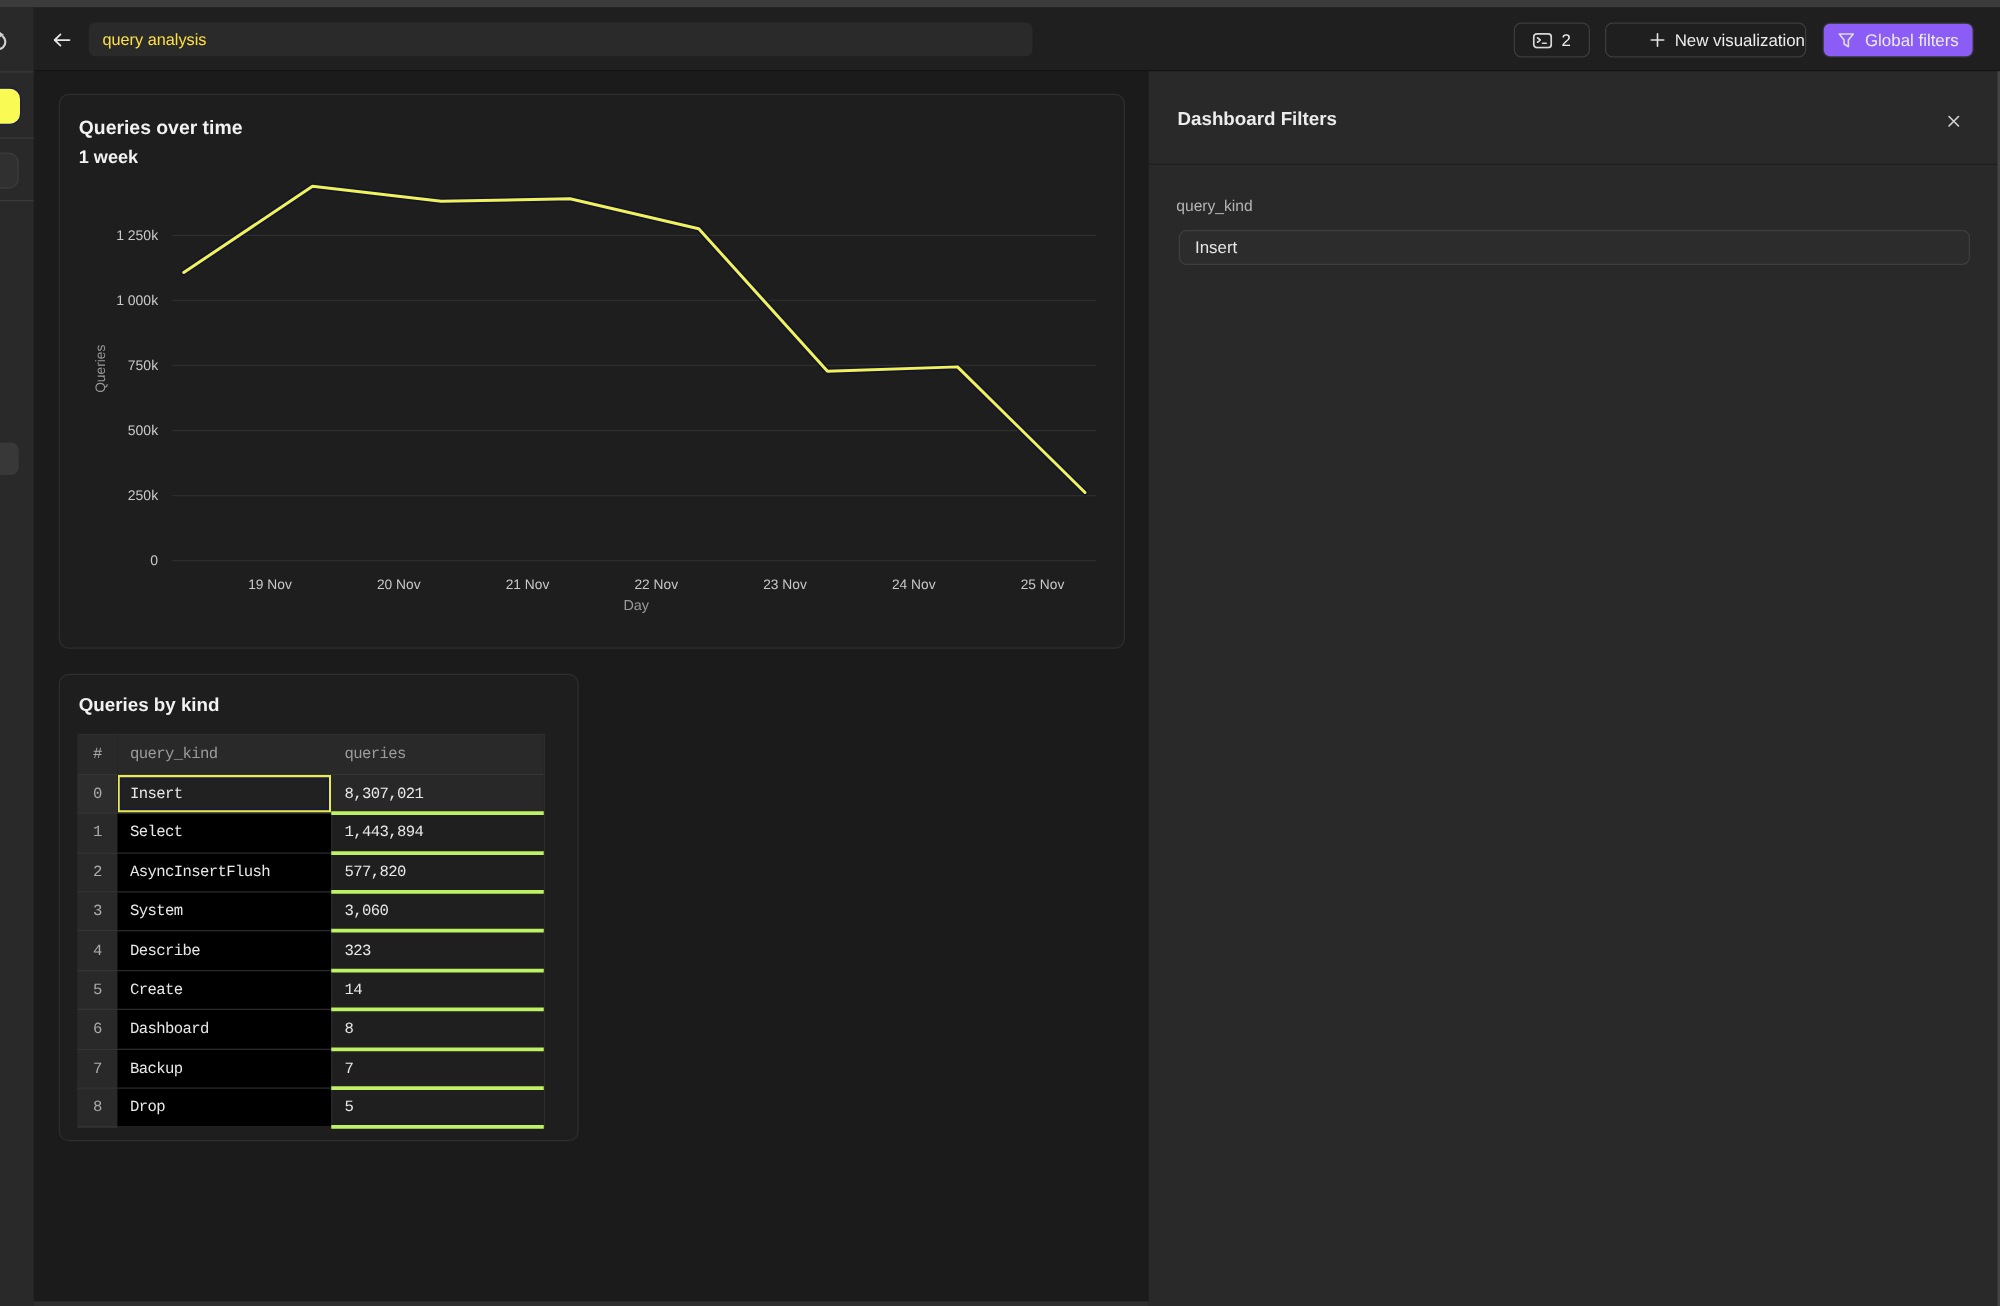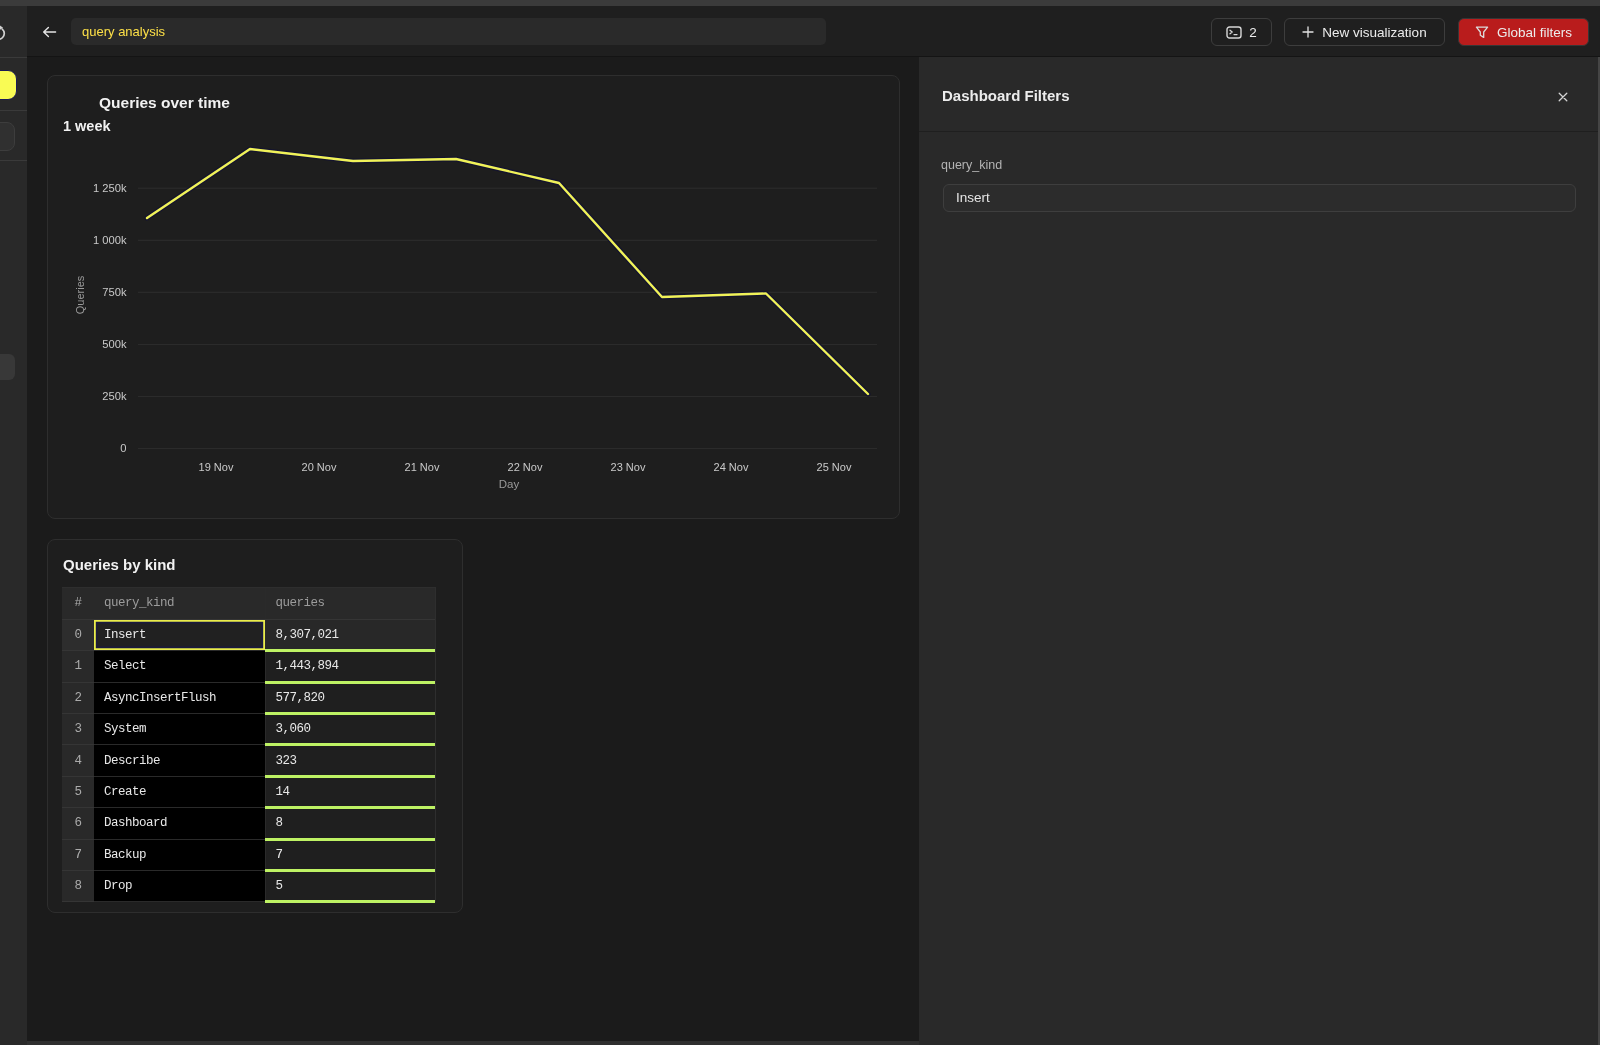--- a/index.html
+++ b/index.html
@@ -68,27 +68,27 @@
   </svg>
   <div class="tb-input">query analysis</div>
   <div class="btn" style="left:1184px;width:61px;">
     <svg width="16" height="13" viewBox="0 0 16 13" style="margin-right:7px">
       <rect x="1" y="1" width="14" height="11" rx="2.5" stroke="#d8d8d8" stroke-width="1.4" fill="none"></rect>
       <path d="M4 4.2 L6.2 6 L4 7.8" stroke="#d8d8d8" stroke-width="1.3" fill="none" stroke-linecap="round" stroke-linejoin="round"></path>
       <path d="M8 8.6 H11" stroke="#d8d8d8" stroke-width="1.3" stroke-linecap="round"></path>
     </svg>
     <span>2</span>
   </div>
-  <div class="btn" style="left:1257px;width:161px;">
+  <div class="btn" style="left:1257px;width:161px;justify-content:flex-end;">
     <svg width="12" height="12" viewBox="0 0 12 12" style="margin-right:8px">
       <path d="M6 1 V11 M1 6 H11" stroke="#e3e3e3" stroke-width="1.3" stroke-linecap="round"></path>
     </svg>
     <span>New visualization</span>
   </div>
-  <div class="btn" style="left:1431px;width:131px;background:#b91c1c;border-color:#363636;">
+  <div class="btn" style="left:1431px;width:121px;background:#8b5cf6;border-color:#363636;">
     <svg width="14" height="13" viewBox="0 0 14 13" style="margin-right:8px">
       <path d="M1.4 1.2 H12.6 L8.7 6 V11.4 L5.3 9.2 V6 Z" stroke="#dcdcdc" stroke-width="1.3" fill="none" stroke-linejoin="round"></path>
     </svg>
     <span>Global filters</span>
   </div>
 </div>
 
 <div class="abs sidebar">
   <svg class="abs" style="left:-9px;top:17px" width="18" height="18" viewBox="0 0 18 18">
     <path d="M11.23 6.06 A5.8 5.8 0 1 1 3.9 5.9" stroke="#d2d2d2" stroke-width="1.7" fill="none" stroke-linecap="round"></path>
@@ -96,21 +96,21 @@
   </svg>
   <div class="sb-div" style="top:51px"></div>
   <div class="sb-item" style="top:64px;height:30px;width:28.5px;border-radius:9px;background:#f9fb54;border:1.5px solid #1b1b55;"></div>
   <div class="sb-div" style="top:103.5px"></div>
   <div class="sb-item" style="top:116px;height:29px;background:#303030;border:1px solid #3d3d3d;"></div>
   <div class="sb-div" style="top:154px"></div>
   <div class="sb-item" style="top:348px;height:26px;background:#383838;border-radius:6px;"></div>
 </div>
 
 <div class="abs card" style="left:47px;top:75px;width:853px;height:444px;">
-  <div class="card-title" style="top:18px;font-size:15.5px;margin-left:36px;">Queries over time</div>
+  <div class="card-title" style="top:18px;font-size:15.5px;">Queries over time</div>
   <div class="card-title" style="top:42px;font-size:14.5px;">1 week</div>
   <svg class="abs" style="left:0;top:0" width="853" height="444" viewBox="0 0 853 444">
     <g stroke="#2d2d2d" stroke-width="1">
       <line x1="90" y1="112.2" x2="829" y2="112.2"></line>
       <line x1="90" y1="164.3" x2="829" y2="164.3"></line>
       <line x1="90" y1="216.3" x2="829" y2="216.3"></line>
       <line x1="90" y1="268.4" x2="829" y2="268.4"></line>
       <line x1="90" y1="320.4" x2="829" y2="320.4"></line>
       <line x1="90" y1="372.4" x2="829" y2="372.4"></line>
     </g>

